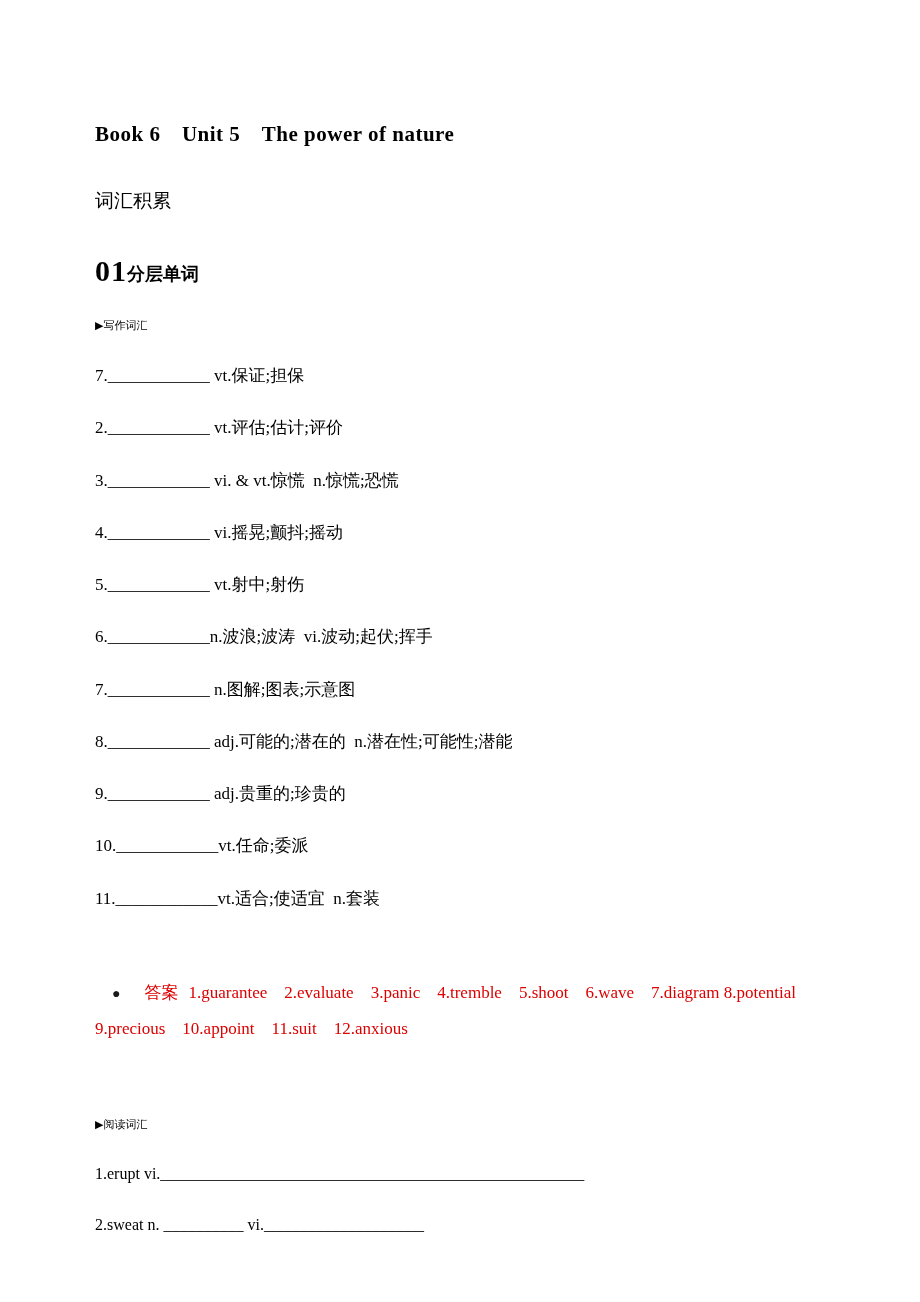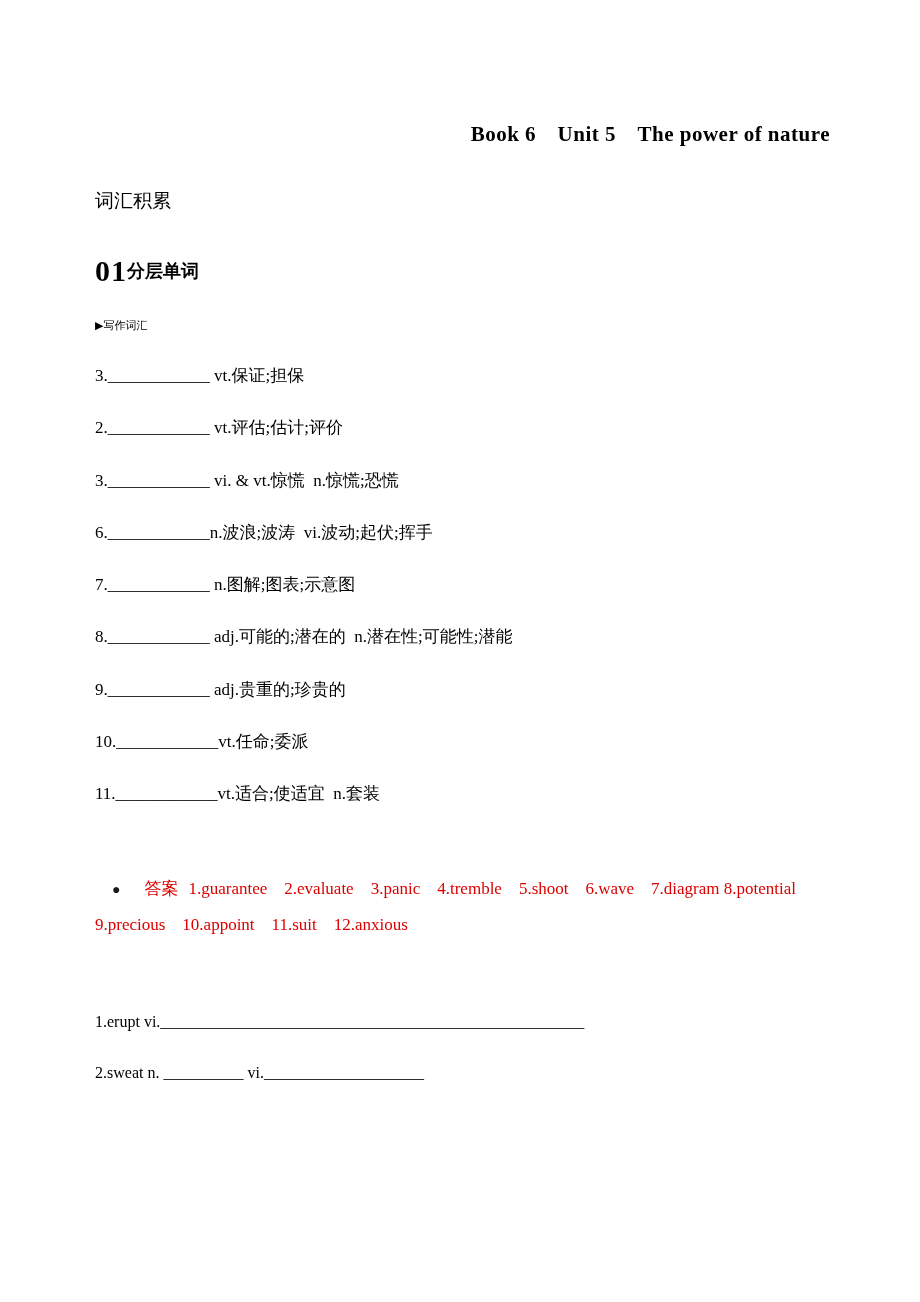--- a/index.html
+++ b/index.html
@@ -12,37 +12,37 @@
     width: 920px;
     min-height: 1302px;
     margin: 0 auto;
     background: #ffffff;
     font-family: "Liberation Serif", "DejaVu Serif", serif;
     color: #000000;
     box-sizing: border-box;
     padding: 120px 90px 60px 95px;
   }
   .doc-title {
-    text-align: right;
+    text-align: left;
     font-size: 21px;
     font-weight: bold;
     letter-spacing: 0.5px;
     margin: 0 0 40px 0;
     white-space: pre-wrap;
   }
   .doc-subtitle {
     font-size: 19px;
     font-weight: normal;
     margin: 0 0 42px 0;
     white-space: pre-wrap;
   }
   .section-heading {
     margin: 0 0 32px 0;
     display: flex;
-    align-items: center;
+    align-items: flex-end;
   }
   .section-number {
     font-size: 30px;
     font-weight: bold;
     line-height: 1;
     letter-spacing: 1px;
   }
   .section-label {
     font-size: 18px;
     font-weight: bold;
@@ -92,34 +92,37 @@
   <h2 class="doc-subtitle">词汇积累</h2>
 
   <div class="section-heading">
     <span class="section-number">01</span>
     <span class="section-label">分层单词</span>
   </div>
 
   <div class="sub-header">▶写作词汇</div>
 
   <div>
-    <div class="vocab-item">3.____________ vt.保证;担保</div>
+    <div class="vocab-item">7.____________ vt.保证;担保</div>
     <div class="vocab-item">2.____________ vt.评估;估计;评价</div>
     <div class="vocab-item">3.____________ vi. &amp; vt.惊慌  n.惊慌;恐慌</div>
+    <div class="vocab-item">4.____________ vi.摇晃;颤抖;摇动</div>
+    <div class="vocab-item">5.____________ vt.射中;射伤</div>
     <div class="vocab-item">6.____________n.波浪;波涛  vi.波动;起伏;挥手</div>
     <div class="vocab-item">7.____________ n.图解;图表;示意图</div>
     <div class="vocab-item">8.____________ adj.可能的;潜在的  n.潜在性;可能性;潜能</div>
     <div class="vocab-item">9.____________ adj.贵重的;珍贵的</div>
     <div class="vocab-item">10.____________vt.任命;委派</div>
     <div class="vocab-item">11.____________vt.适合;使适宜  n.套装</div>
   </div>
 
   <div class="answers-block">
     <span class="answer-icon">●</span><span class="answers-label">答案</span><span>1.guarantee　2.evaluate　3.panic　4.tremble　5.shoot　6.wave　7.diagram 8.potential　9.precious　10.appoint　11.suit　12.anxious</span>
   </div>
 
+  <div class="sub-header">▶阅读词汇</div>
 
   <div>
     <div class="reading-item">1.erupt vi._____________________________________________________</div>
     <div class="reading-item">2.sweat n. __________ vi.____________________</div>
   </div>
 
 </div>
 
 </body></html>

